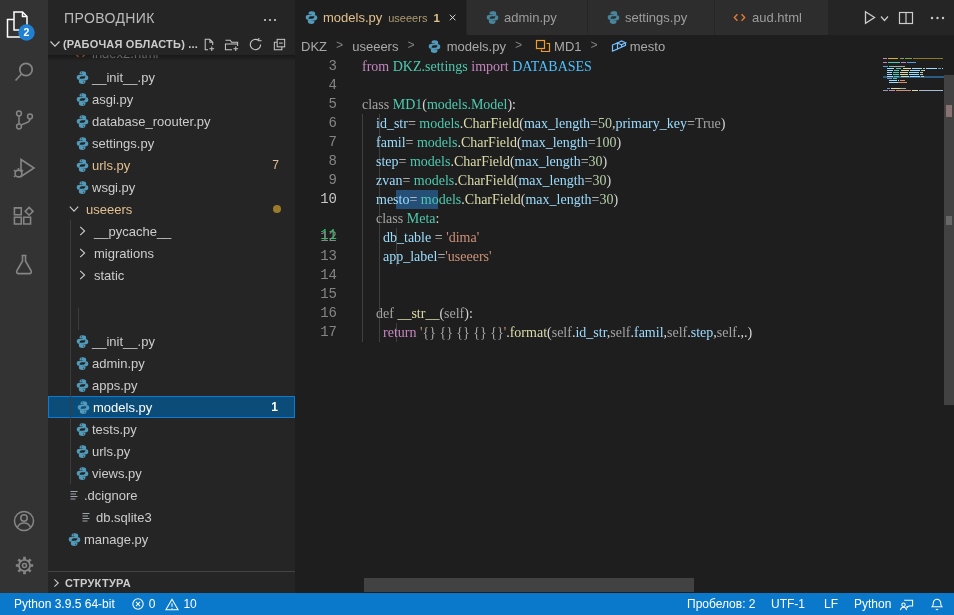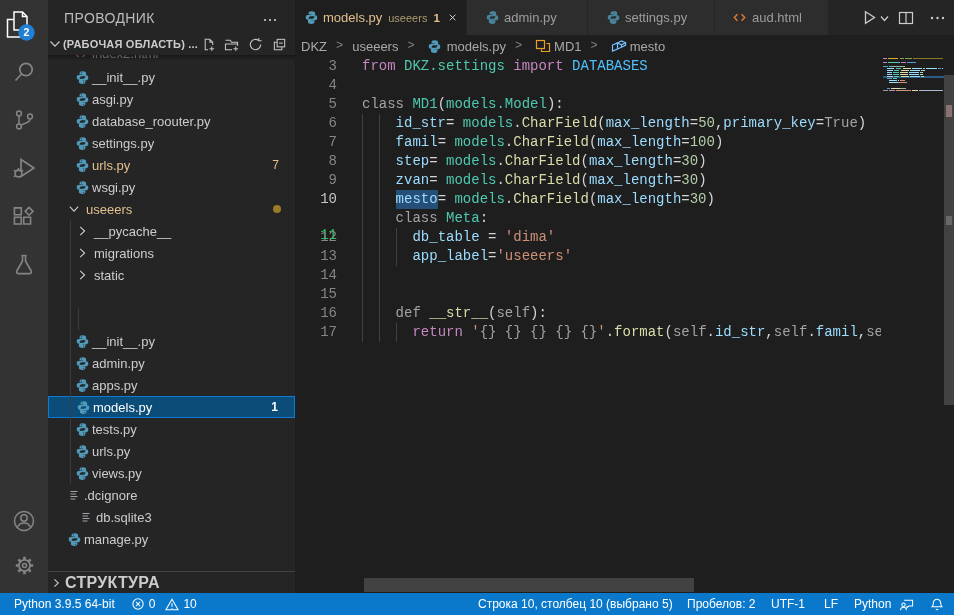--- a/index.html
+++ b/index.html
@@ -15,21 +15,21 @@
 .chev{width:16px;height:16px;flex:none;display:flex;align-items:center;justify-content:center}
 .gold{color:#e2c08d}
 .badge{margin-left:auto;margin-right:16px;color:#e2c08d;font-size:12px}
 
 #tabs{position:absolute;left:295px;top:0;width:659px;height:35px;background:#252526;display:flex}
 .tab{height:35px;display:flex;align-items:center;font-size:13px;padding:0 10px;background:#2d2d2d;color:#9d9d9d;border-right:1px solid #252526;flex:none}
 .tab.active{background:#1e1e1e}
 #bcrumb{position:absolute;left:295px;top:35px;width:659px;height:22px;background:#1e1e1e;display:flex;align-items:center;font-size:13px;color:#a9a9a9;white-space:nowrap}
 .bsep{margin:0 9px;color:#818181;font-family:"Liberation Mono",monospace;font-size:12px}
 
-.cl{position:absolute;font-family:Liberation Mono, monospace;font-size:14px;line-height:19px;white-space:pre;color:#d4d4d4}
+.cl{position:absolute;font-family:Liberation Serif, serif;font-size:14px;line-height:19px;white-space:pre;color:#d4d4d4}
 .num{position:absolute;left:296px;width:41px;text-align:right;font-family:"Liberation Mono",monospace;font-size:14px;line-height:19px;color:#858585}
 .k{color:#a3a3a3}.c{color:#c586c0}.t{color:#4ec9b0}.f{color:#dcdcaa}.v{color:#9cdcfe}.n{color:#b5cea8}.s{color:#ce9178}.cst{color:#4fc1ff}
 .guide{position:absolute;width:1px;background:#404040}
 
 #status{position:absolute;left:0;top:593px;width:954px;height:22px;background:#0a79cc;color:#ffffff;font-size:12px;display:flex;align-items:center}
 #status .it{margin:0 6px;display:flex;align-items:center}
 svg{display:block}
 </style></head><body>
 
 <div id="abar">
@@ -307,21 +307,21 @@
         <svg width="15" height="15" viewBox="0 0 16 16">
           <path fill="#519aba" d="M7.9 1.2c-2.2 0-3 .95-3 2v1.5h3.2v.5H3.8c-1.05 0-1.95.85-1.95 2.5 0 1.68.75 2.6 1.85 2.6h1.35V8.75c0-1.15 1.02-2.1 2.17-2.1h2.95c.95 0 1.68-.75 1.68-1.7v-1.8c0-1.05-1.1-1.95-3.9-1.95zm-1.1 1.1a.6.6 0 1 1 0 1.2.6.6 0 0 1 0-1.2z"></path>
           <path fill="#519aba" d="M8.1 14.8c2.2 0 3-.95 3-2v-1.5H7.9v-.5h4.3c1.05 0 1.95-.85 1.95-2.5 0-1.68-.75-2.6-1.85-2.6h-1.35v1.55c0 1.15-1.02 2.1-2.17 2.1H5.83c-.95 0-1.68.75-1.68 1.7v1.8c0 1.05 1.1 1.95 3.95 1.95zm1.1-1.1a.6.6 0 1 1 0-1.2.6.6 0 0 1 0 1.2z"></path>
         </svg>
       </span>
       <span>manage.py</span>
     </div> 
     <div style="position:absolute;left:22px;top:220px;width:1px;height:264px;background:#3c3c3c"></div>
  <div style="position:absolute;left:30px;top:308px;width:1px;height:22px;background:#3c3c3c"></div>
  <div style="position:absolute;left:0;top:571px;width:247px;height:1px;background:#444444"></div>
- <div style="position:absolute;left:0;top:572px;width:247px;height:21px;display:flex;align-items:center;font-size:16px;font-weight:bold;color:#cccccc">
+ <div style="position:absolute;left:0;top:572px;width:247px;height:21px;display:flex;align-items:center;font-size:11px;font-weight:bold;color:#cccccc">
   <span class="chev">
         <svg width="14" height="14" viewBox="0 0 16 16" fill="none" stroke="#cccccc" stroke-width="1.2">
           <path d="M6.2 3.8 10.6 8 6.2 12.2"></path>
         </svg>
       </span>
   <span style="margin-left:1px;letter-spacing:.3px">СТРУКТУРА</span>
  </div>
 </div>
 
 <div id="tabs">
@@ -519,21 +519,20 @@
       </svg>
       <span style="margin-left:4px">0</span>
     </span>
  <span class="it" style="margin-left:4px">
       <svg width="14" height="13" viewBox="0 0 16 15" fill="none" stroke="#ffffff" stroke-width="1.2">
         <path d="M8 1.5 15 13.5H1z"></path>
         <path d="M8 6v4M8 11.5v.8"></path>
       </svg>
       <span style="margin-left:4px">10</span>
     </span>
- <span class="it" style="position:absolute;left:472px">Строка 10, столбец 10 (выбрано 5)</span>
  <span class="it" style="position:absolute;left:681px">Пробелов: 2</span>
  <span class="it" style="position:absolute;left:765px">UTF-1</span>
  <span class="it" style="position:absolute;left:818px">LF</span>
  <span class="it" style="position:absolute;left:848px">Python</span>
  <svg style="position:absolute;left:899px;top:4px" width="15" height="15" viewBox="0 0 16 16" fill="none" stroke="#ffffff" stroke-width="1.1">
       <path d="M5.5 3.5h9v6h-4l-2 2v-2"></path>
       <circle cx="4.8" cy="8.3" r="1.8"></circle>
       <path d="M1.5 14c.5-2.2 1.8-3 3.3-3s2.8.8 3.3 3"></path>
     </svg>
  <svg style="position:absolute;left:930px;top:4px" width="14" height="15" viewBox="0 0 16 16" fill="none" stroke="#ffffff" stroke-width="1.2">

